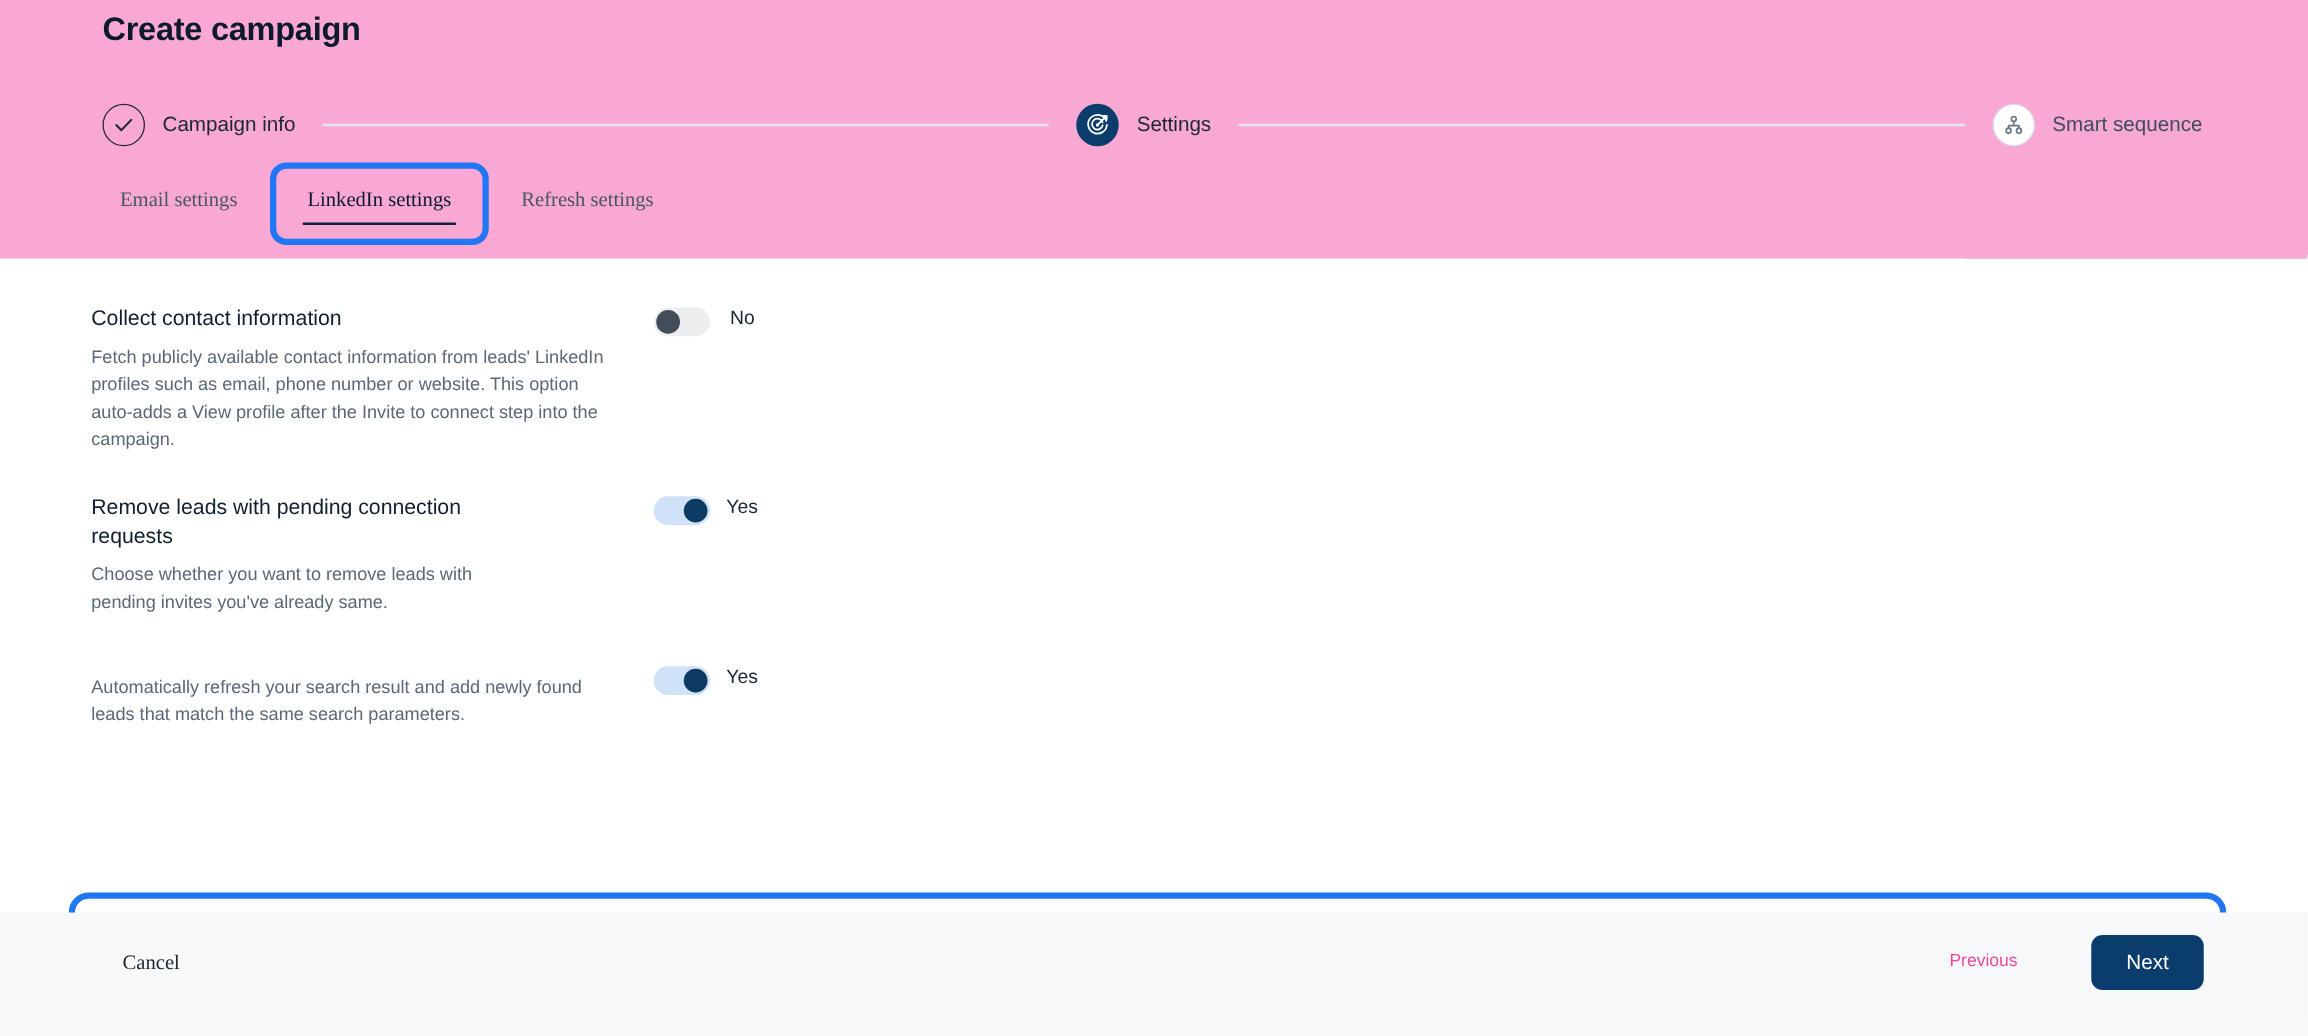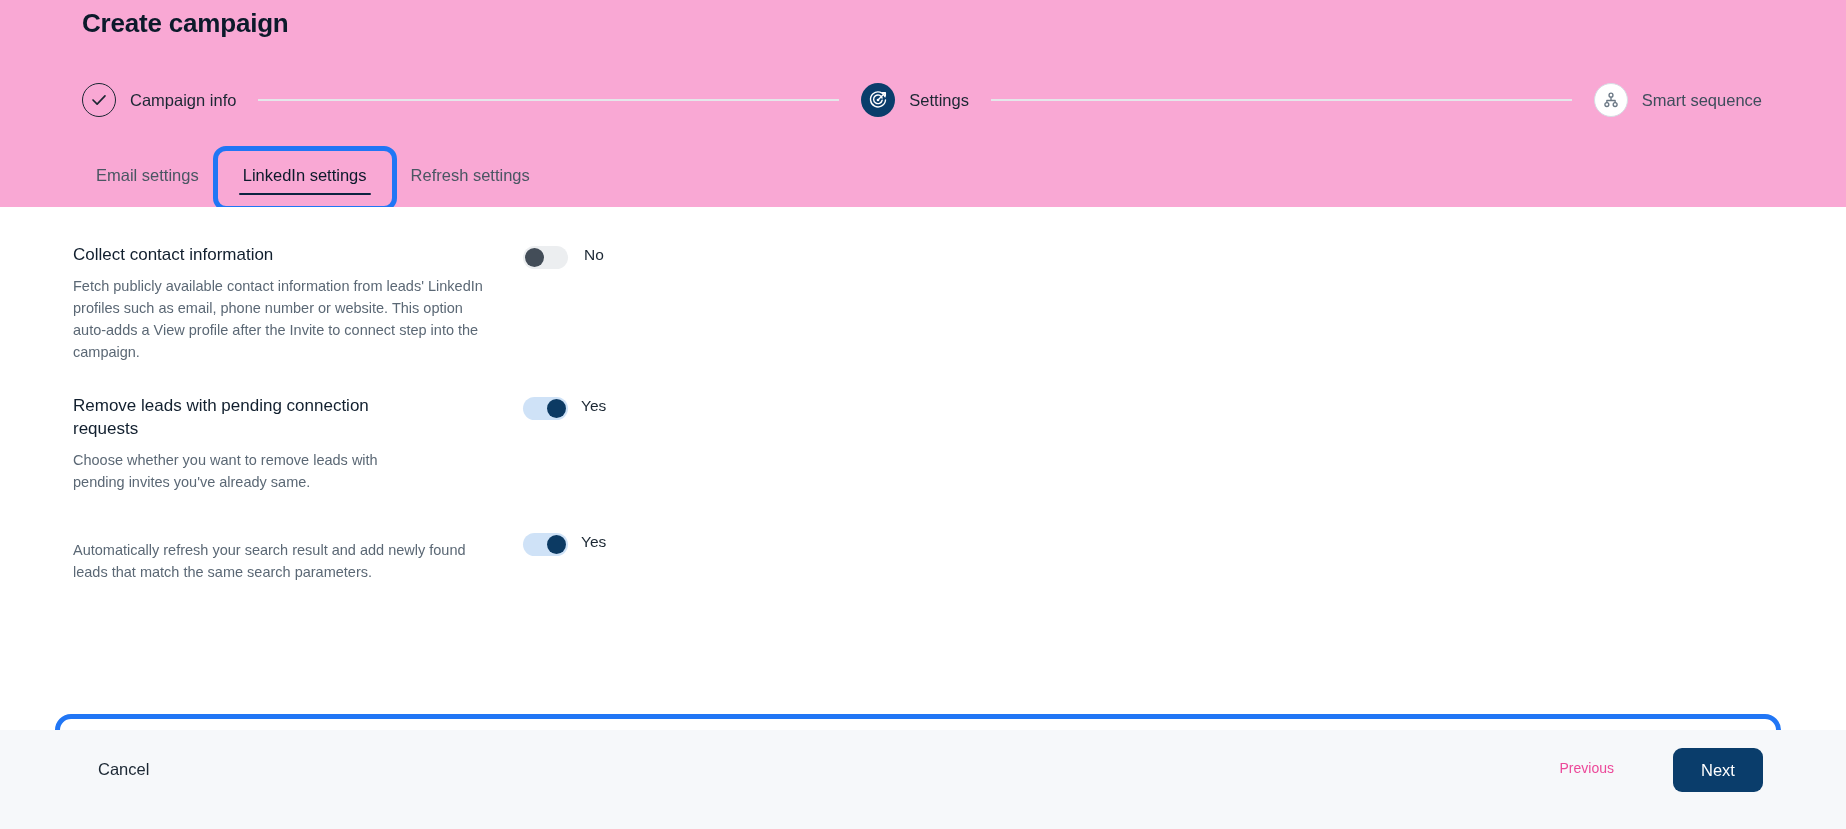--- a/index.html
+++ b/index.html
@@ -35,21 +35,21 @@
   .step-circle.done { border: 1.6px solid #1b2733; background: transparent; }
   .step-circle.active { background: #0a3d6b; border: none; }
   .step-circle.todo { border: 1.4px solid #d7dde4; background: #ffffff; }
   .step-label { font-size: 16.5px; color: #1b2733; white-space: nowrap; }
   .step-label.todo { color: #3f4d5c; }
   .step-line { flex: 1 1 auto; height: 1.5px; background: #e4e7ea; margin: 0 22px; }
 
   
   .tabs {
     position: absolute; left: 82px; top: 150px;
-    display: flex; align-items: center; gap: 0;
+    display: flex; align-items: flex-start; gap: 12px; font-family: Liberation Serif, serif;
   }
   .tab {
     font-size: 16.5px; color: #4a5663; padding: 0 14px 10px 14px;
     cursor: pointer; white-space: nowrap; background: transparent;
     border: none; font-family: inherit;
   }
   .tab.active { color: #0c1a2b; }
   .tab-wrap { position: relative; }
   .tab-underline {
     position: absolute; left: 10px; right: 10px; bottom: 0;
@@ -111,21 +111,21 @@
   .step-value { font-size: 16.5px; color: #1b2733; white-space: nowrap; }
 
   
   .footer {
     position: absolute; left: 0; top: 730px; width: 1846px; height: 99px;
     background: #f6f8fa;
   }
   .btn-cancel {
     position: absolute; left: 98px; top: 760px;
     font-size: 16.5px; color: #1b2733; background: none; border: none;
-    cursor: pointer; font-family: Liberation Sans, sans-serif;
+    cursor: pointer; font-family: Liberation Serif, serif;
   }
   .btn-previous {
     position: absolute; right: 232px; top: 760px;
     font-size: 14px; color: #ec4899; background: none; border: none;
     cursor: pointer; font-family: inherit;
   }
   .btn-next-real {
     position: absolute; left: 1673px; top: 748px;
     width: 90px; height: 44px; border-radius: 9px;
     background: #0a3d6b; color: #ffffff; font-size: 16.5px;
@@ -181,21 +181,21 @@
         </div>
         <span class="step-label todo">Smart sequence</span>
       </div>
 
     </div>
 
     <div class="tabs">
       <div class="tab-wrap">
         <button class="tab">Email settings</button>
       </div>
-      <div class="tab-wrap" style="margin:16px 16px;">
+      <div class="tab-wrap" style="margin:0 16px;">
         <button class="tab active">LinkedIn settings</button>
         <div class="tab-underline"></div>
         <div class="tab-highlight"></div>
       </div>
       <div class="tab-wrap">
         <button class="tab">Refresh settings</button>
       </div>
     </div>
   </div>
 

